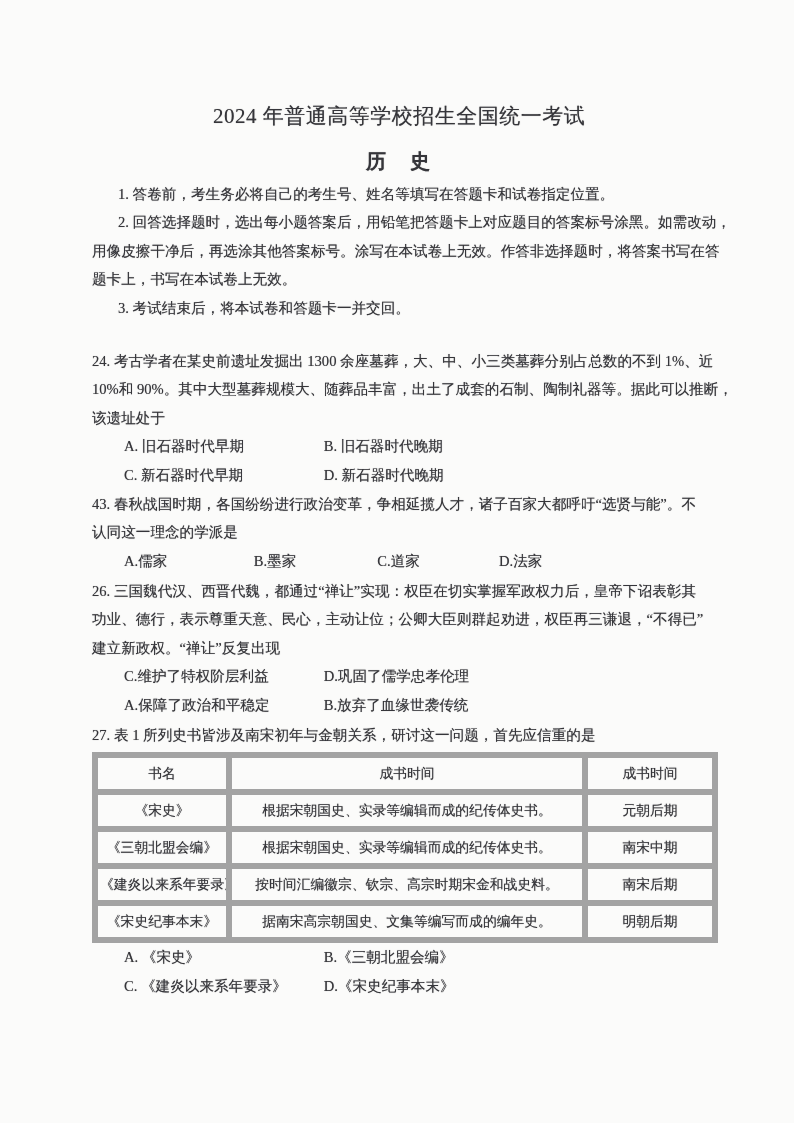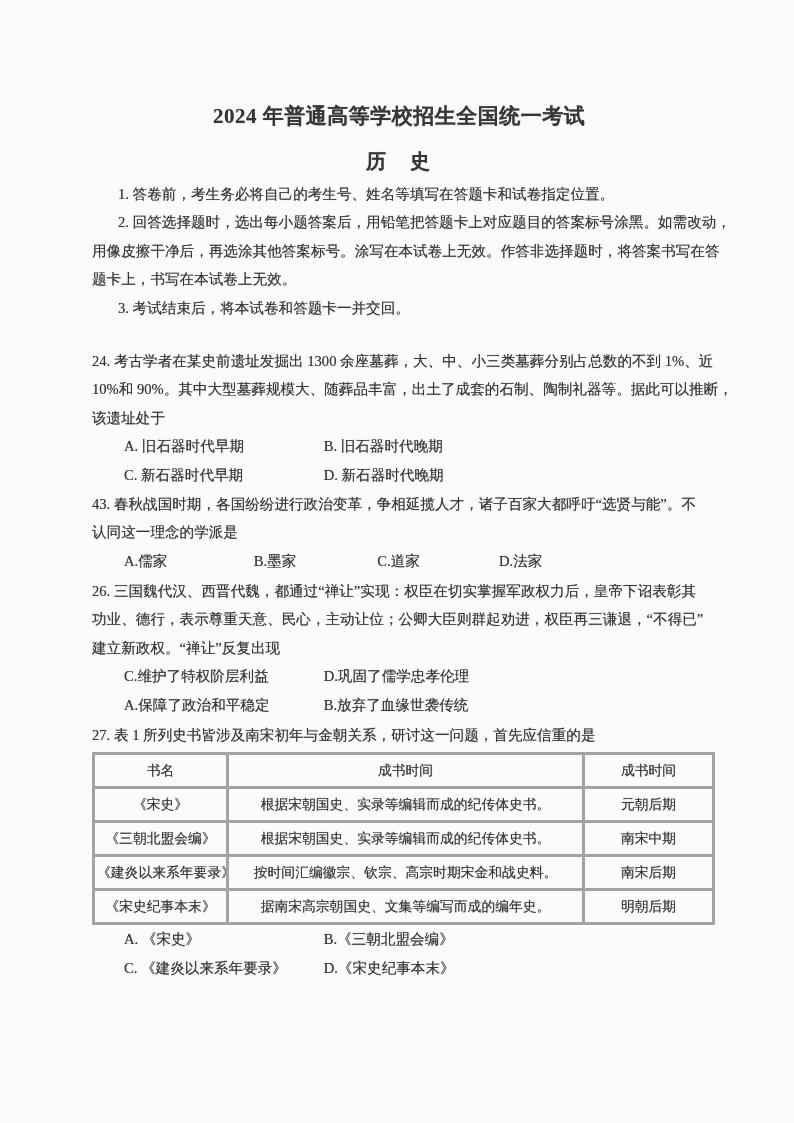--- a/index.html
+++ b/index.html
@@ -7,42 +7,42 @@
     width:794px;height:1123px;
     background:#fbfbfa;
     font-family:"Liberation Serif","DejaVu Serif",serif;
     color:#35353a;
     text-shadow:0 0 .8px rgba(70,70,70,.65);
     overflow:hidden;
   }
   .page{width:794px;height:1123px;position:relative;}
   .content{padding:0 88px 0 92px;}
   .exam-title{margin-top:100px;height:32px;line-height:32px;text-align:center;
-    font-size:21px;font-weight:700;letter-spacing:.5px;}
+    font-size:21px;font-weight:400;letter-spacing:.5px;}
   .subject-title{margin-top:10px;height:38px;line-height:38px;text-align:center;
     font-size:20px;font-weight:700;letter-spacing:2px;}
   .notice-head{margin-top:12px;height:28px;line-height:28px;font-weight:700;font-size:15px;
     font-family:"Liberation Sans",sans-serif;color:#2e2e32;}
   .line{height:28.4px;line-height:28.4px;font-size:14.6px;white-space:nowrap;overflow:visible;}
   .indent{text-indent:26px;}
   .q{margin-top:0;}
   .q24{margin-top:25px;}
   .q25{margin-top:1px;}
   .q26{margin-top:2px;}
   .q27{margin-top:2px;}
   .opts2{padding-left:32px;}
   .opts2 .col-a{display:inline-block;width:196px;}
   .opts4{padding-left:32px;}
   .opts4 .o1{display:inline-block;width:126px;}
   .opts4 .o2{display:inline-block;width:120px;}
   .opts4 .o3{display:inline-block;width:118px;}
   table.booktable{border-collapse:collapse;margin-top:3px;width:620px;
     border:2px solid #2b2b2e;table-layout:fixed;}
   table.booktable td,table.booktable th{
-    border:3px solid #a3a3a3;height:31px;text-align:center;vertical-align:middle;
+    border:6px solid #a3a3a3;height:31px;text-align:center;vertical-align:middle;
     font-size:13.8px;font-weight:400;padding:0 2px;white-space:nowrap;overflow:hidden;}
   col.c1{width:134px;} col.c2{width:356px;} col.c3{width:130px;}
 </style>
 </head>
 <body>
 
 <div class="page">
   <div class="content">
 
     <div class="exam-title">2024 年普通高等学校招生全国统一考试</div>

